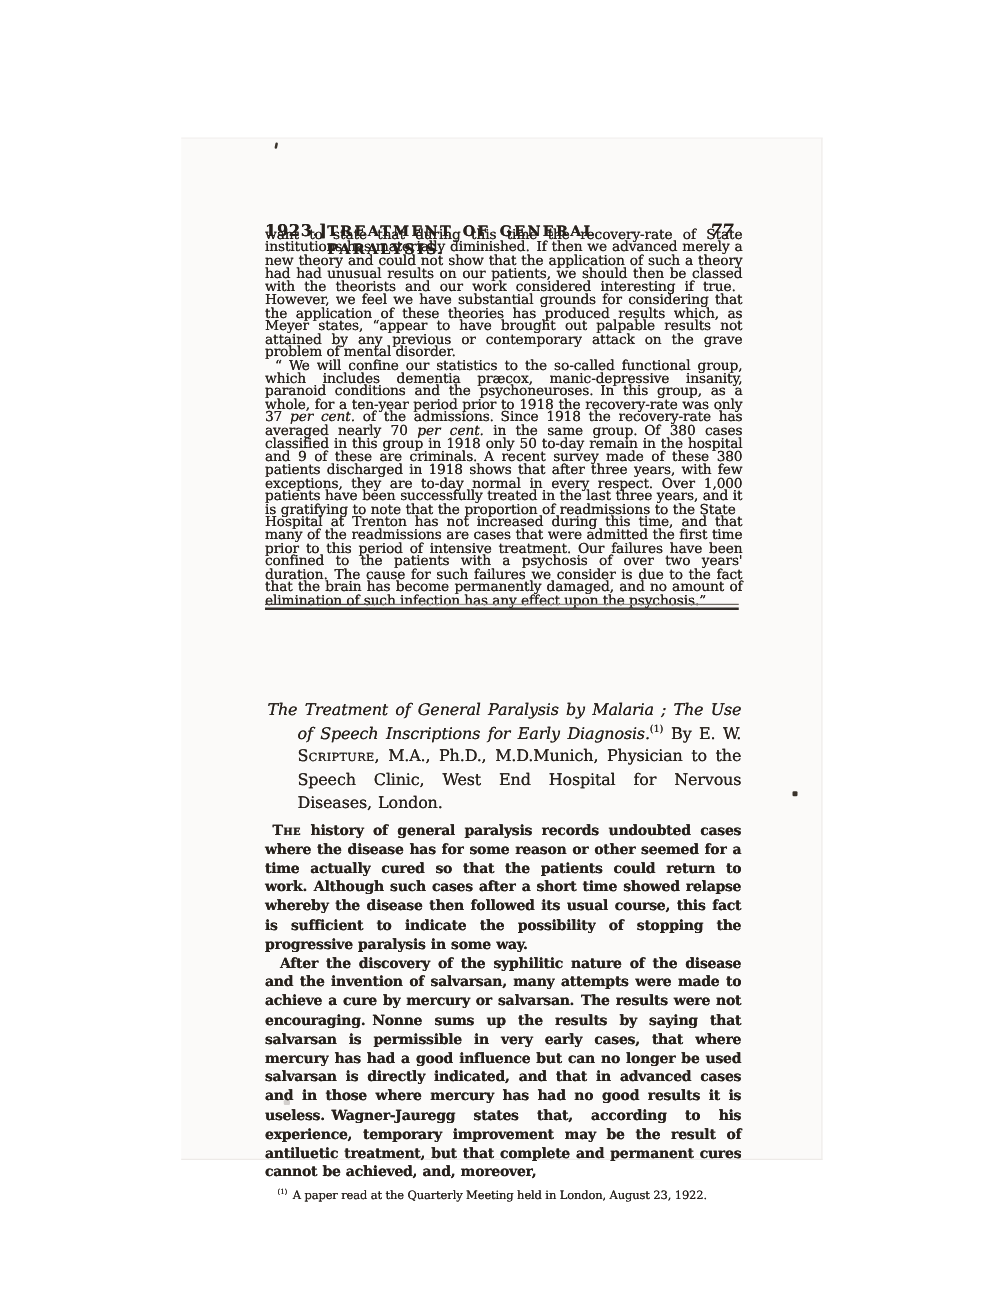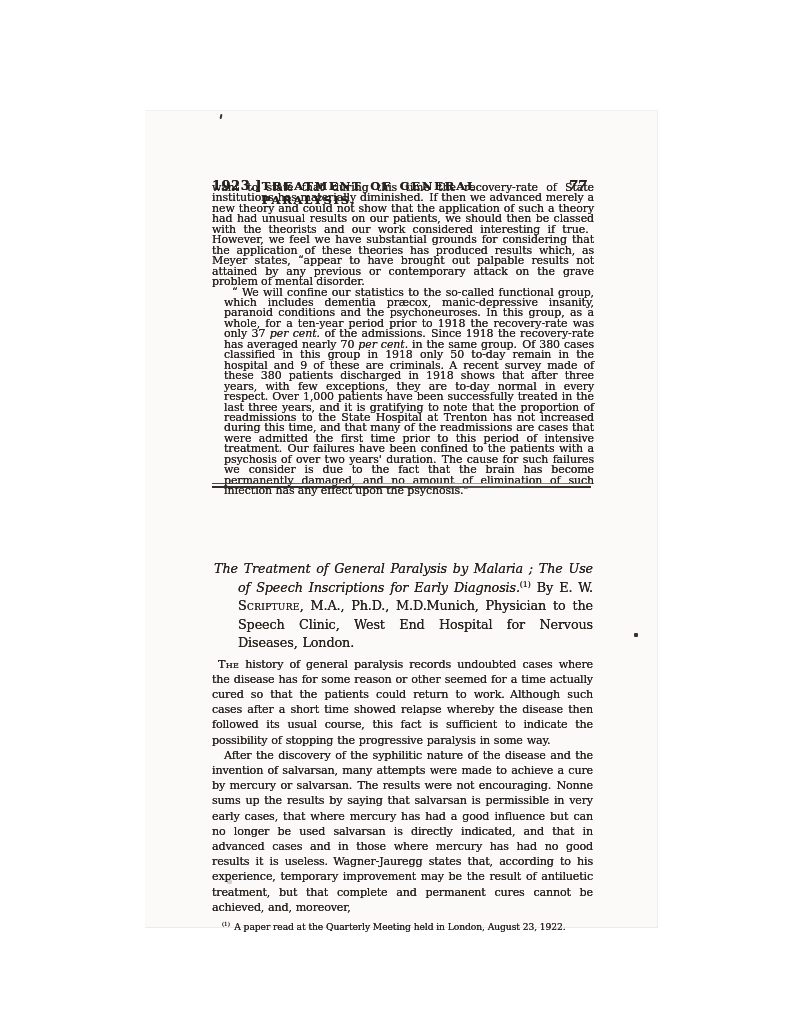--- a/index.html
+++ b/index.html
@@ -40,40 +40,40 @@
   .hdr-year{font-size:13px;letter-spacing:.5px;font-weight:700;}
   .hdr-title{font-size:11.5px;letter-spacing:1.8px;font-weight:700;word-spacing:2px;}
   .hdr-pagenum{font-size:13.5px;font-style:italic;font-weight:700;padding-right:6px;}
 
   
   .excerpt{
     position:absolute;left:212px;top:183px;width:382px;
     font-size:11px;line-height:10.45px;text-align:justify;
     letter-spacing:-0.1px;
   }
-  .excerpt p+p{text-indent:8px;margin-left:12px;}
+  .excerpt p+p{text-indent:8px;}
 
   
   .divider{position:absolute;left:212px;top:483px;width:379px;}
   .rule-thin{height:1px;background:linear-gradient(90deg,#4a4440 0 70px,#9a948e 120px 75%,#6a645e 100%);}
   .rule-thick{height:2px;margin-top:2px;background:linear-gradient(90deg,#332e29 0 40%,#55504a 70%,#2f2a26 100%);}
 
   
   .main-col{position:absolute;left:212px;top:524px;width:381px;}
 
   .article-title{
     font-size:12.8px;line-height:18.5px;text-align:justify;
     letter-spacing:-0.15px;word-spacing:1px;
     padding-left:26px;text-indent:-24px;
     margin-bottom:4px;
     margin-top:36px;
   }
   .article-body{
     font-size:11.2px;line-height:15.2px;text-align:justify;
-    letter-spacing:-0.2px;word-spacing:.5px;
+    letter-spacing:-0.2px;word-spacing:.5px;font-weight:bold;
   }
   .article-body .p1{text-indent:6px;}
   .article-body .p2{text-indent:12px;}
 
   .footnote{
     margin-top:6px;
     font-size:9.2px;line-height:11px;
     text-indent:10px;text-align:justify;letter-spacing:-0.1px;
   }
 

